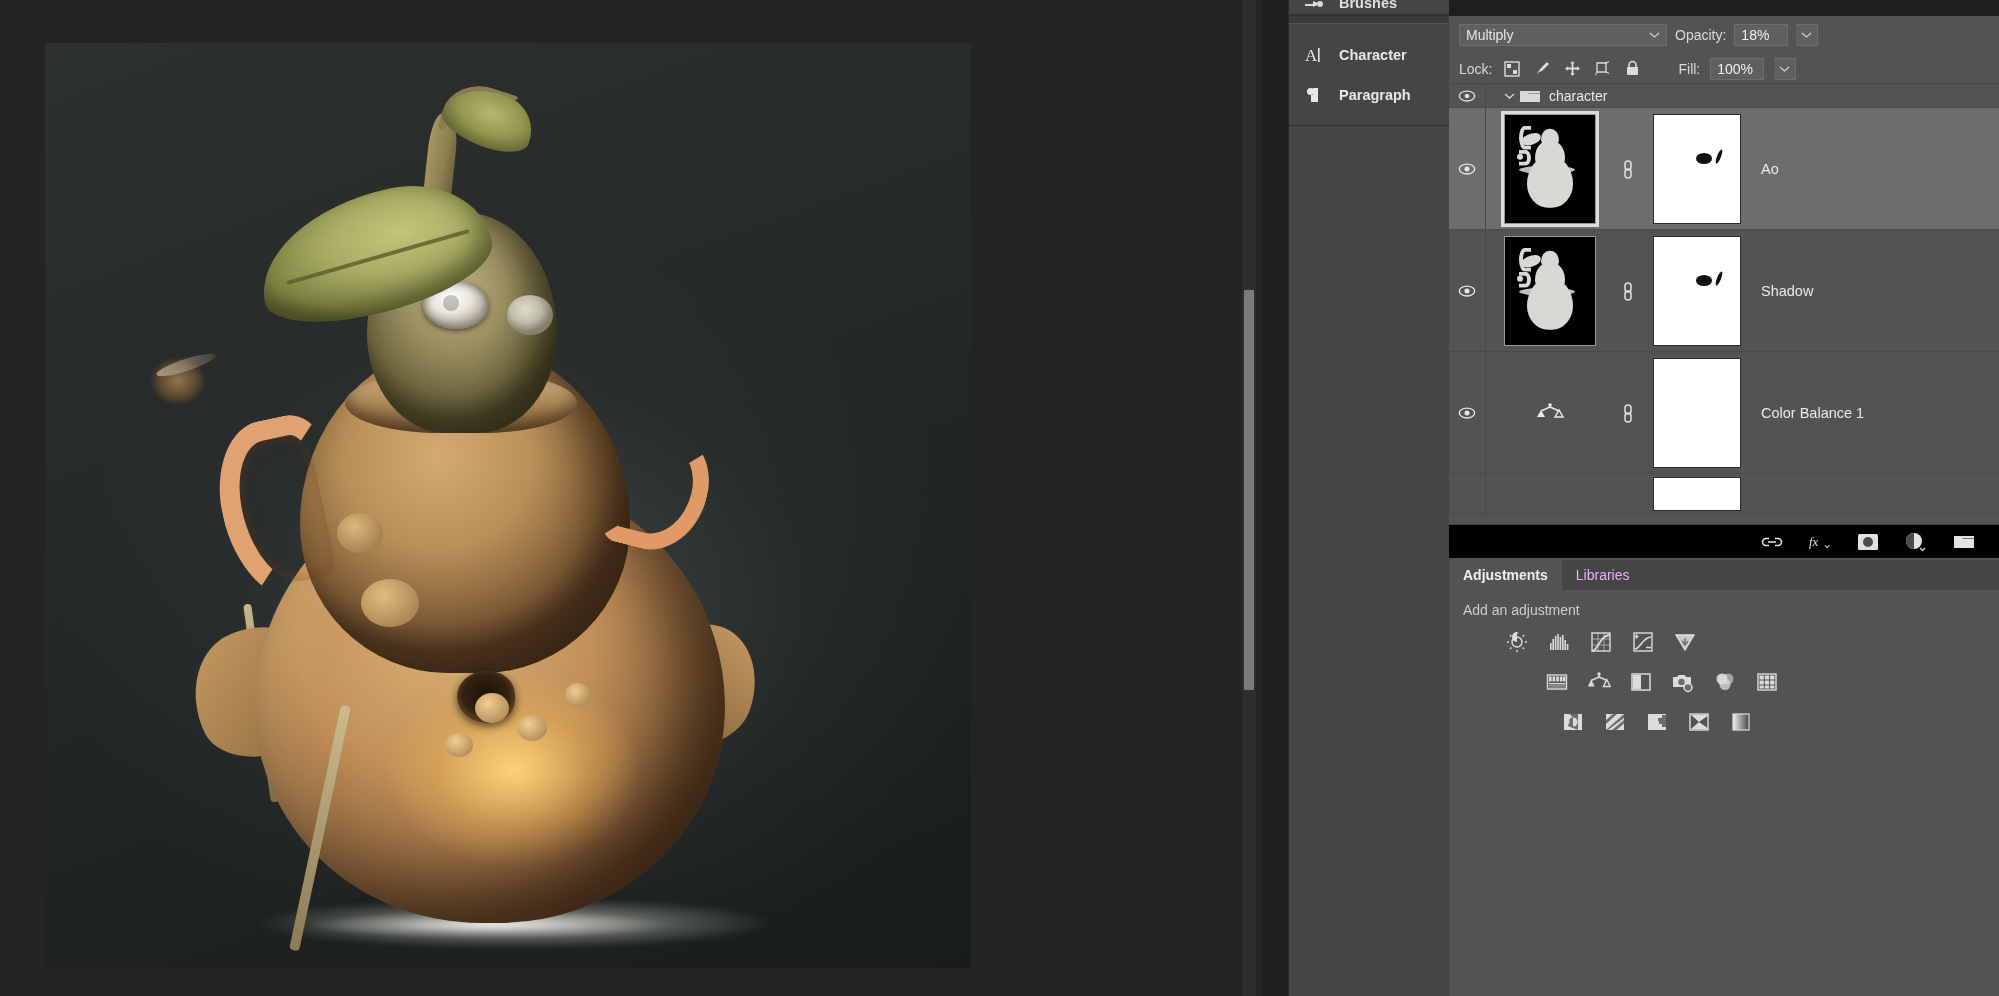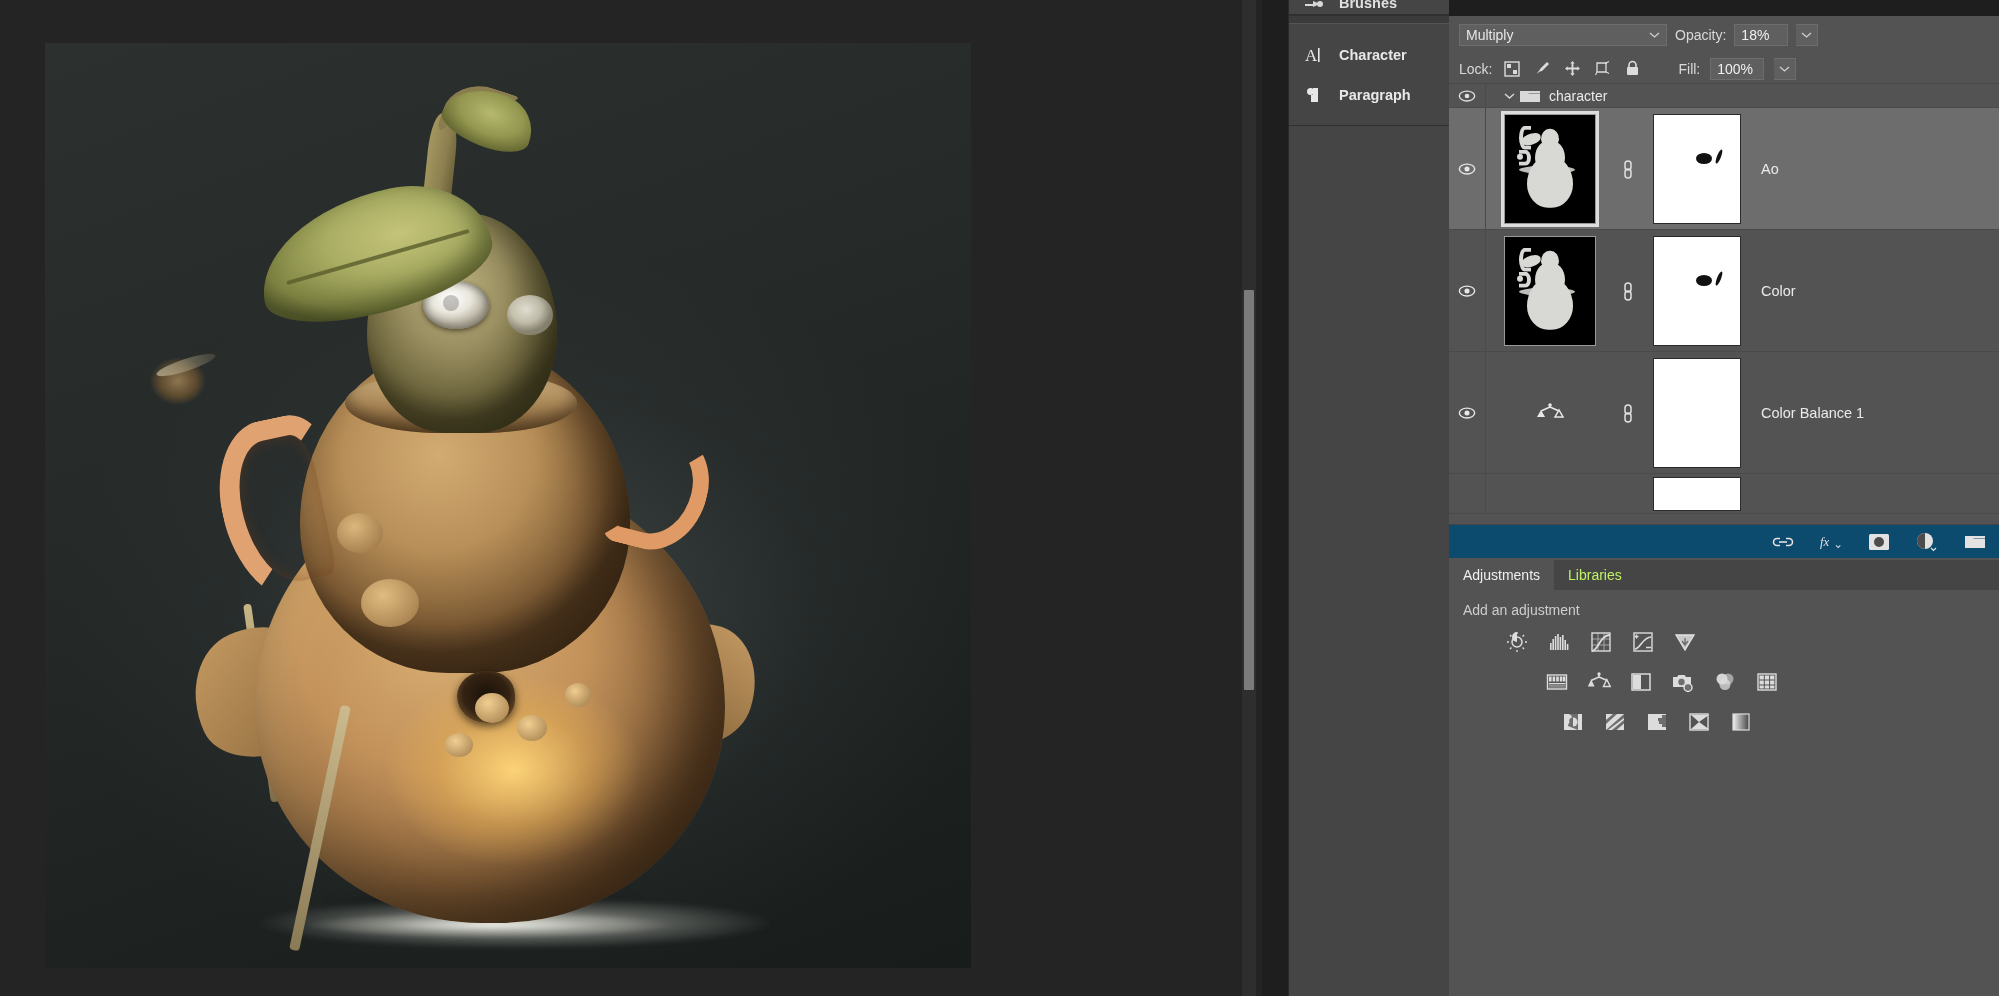--- a/index.html
+++ b/index.html
@@ -228,28 +228,28 @@
   .mask-wrap { width:112px; display:flex; align-items:center; justify-content:center; }
   .mask { width:88px; height:110px; background:#fff; border:1px solid #2b2b2b; position:relative; }
   .mask .spot1 { position:absolute; left:42px; top:38px; width:16px; height:11px; border-radius:50%; background:#111; }
   .mask .spot2 { position:absolute; left:63px; top:34px; width:4px; height:15px; border-radius:50%; background:#111; transform:rotate(22deg); }
   .adj-ico-col { width:130px; display:flex; align-items:center; justify-content:center; color:#e9e9e9; }
   .layer-name { color:#eaeaea; font-size:14.5px; padding-left:8px; }
   .group-name { color:#eaeaea; font-size:14px; }
   .grp-chev { width:16px; display:flex; align-items:center; justify-content:center; color:#d8d8d8; }
   .folder-ico { width:22px; height:16px; color:#dcdcdc; margin:0 8px 0 2px; }
 
-  #layers-bottom { position:absolute; left:0; top:508px; width:550px; height:34px; background:#0c4a6e; display:flex; align-items:center; justify-content:flex-end; gap:26px; padding-right:13px; border-top:1px solid #454545; }
+  #layers-bottom { position:absolute; left:0; top:508px; width:550px; height:34px; background:#000000; display:flex; align-items:center; justify-content:flex-end; gap:26px; padding-right:24px; border-top:1px solid #454545; }
   .bt-ico { width:22px; height:22px; display:flex; align-items:center; justify-content:center; color:#e2e2e2; }
 
   
   #adj-panel { position:absolute; left:0; top:544px; width:550px; height:452px; background:#535353; }
   #adj-tabs { display:flex; height:30px; background:#454545; }
-  .adj-tab { display:flex; align-items:center; padding:0 14px; font-size:14px; color:#bef264; }
-  .adj-tab.active { background:#535353; color:#f0f0f0; font-weight:normal; }
+  .adj-tab { display:flex; align-items:center; padding:0 14px; font-size:14px; color:#f0abfc; }
+  .adj-tab.active { background:#535353; color:#f0f0f0; font-weight:bold; }
   #adj-sub { padding:12px 0 8px 14px; color:#cdcdcd; font-size:14px; }
   #adj-grid { padding:4px 0 0 56px; }
   .adj-line { display:flex; gap:18px; margin-bottom:16px; }
   .adj-btn { width:24px; height:24px; display:flex; align-items:center; justify-content:center; color:#dcdcdc; }
   .adj-row2 { padding-left:40px; }
   .adj-row3 { padding-left:56px; }
 
   svg { display:block; }
 </style>
 </head>
@@ -500,21 +500,21 @@
               <path d="M7 3a3 3 0 013 3v3a3 3 0 01-6 0V6a3 3 0 013-3z" fill="none" stroke="#e0e0e0" stroke-width="1.5"></path>
               <path d="M7 11a3 3 0 013 3v3a3 3 0 01-6 0v-3a3 3 0 013-3z" fill="none" stroke="#e0e0e0" stroke-width="1.5"></path>
             </svg>
         </div>
         <div class="mask-wrap">
           <div class="mask">
             <div class="spot1"></div>
               <div class="spot2"></div>
           </div>
         </div>
-        <span class="layer-name">Color</span>
+        <span class="layer-name">Shadow</span>
       </div>
 
       <div class="layer-row">
         <div class="eye-col">
           <svg class="eye-ico" viewBox="0 0 20 14">
               <ellipse cx="10" cy="7" rx="8.5" ry="5.5" fill="none" stroke="#e8e8e8" stroke-width="1.5"></ellipse>
               <circle cx="10" cy="7" r="2.8" fill="#e8e8e8"></circle>
             </svg>
         </div>
         <div class="col-div"></div>

